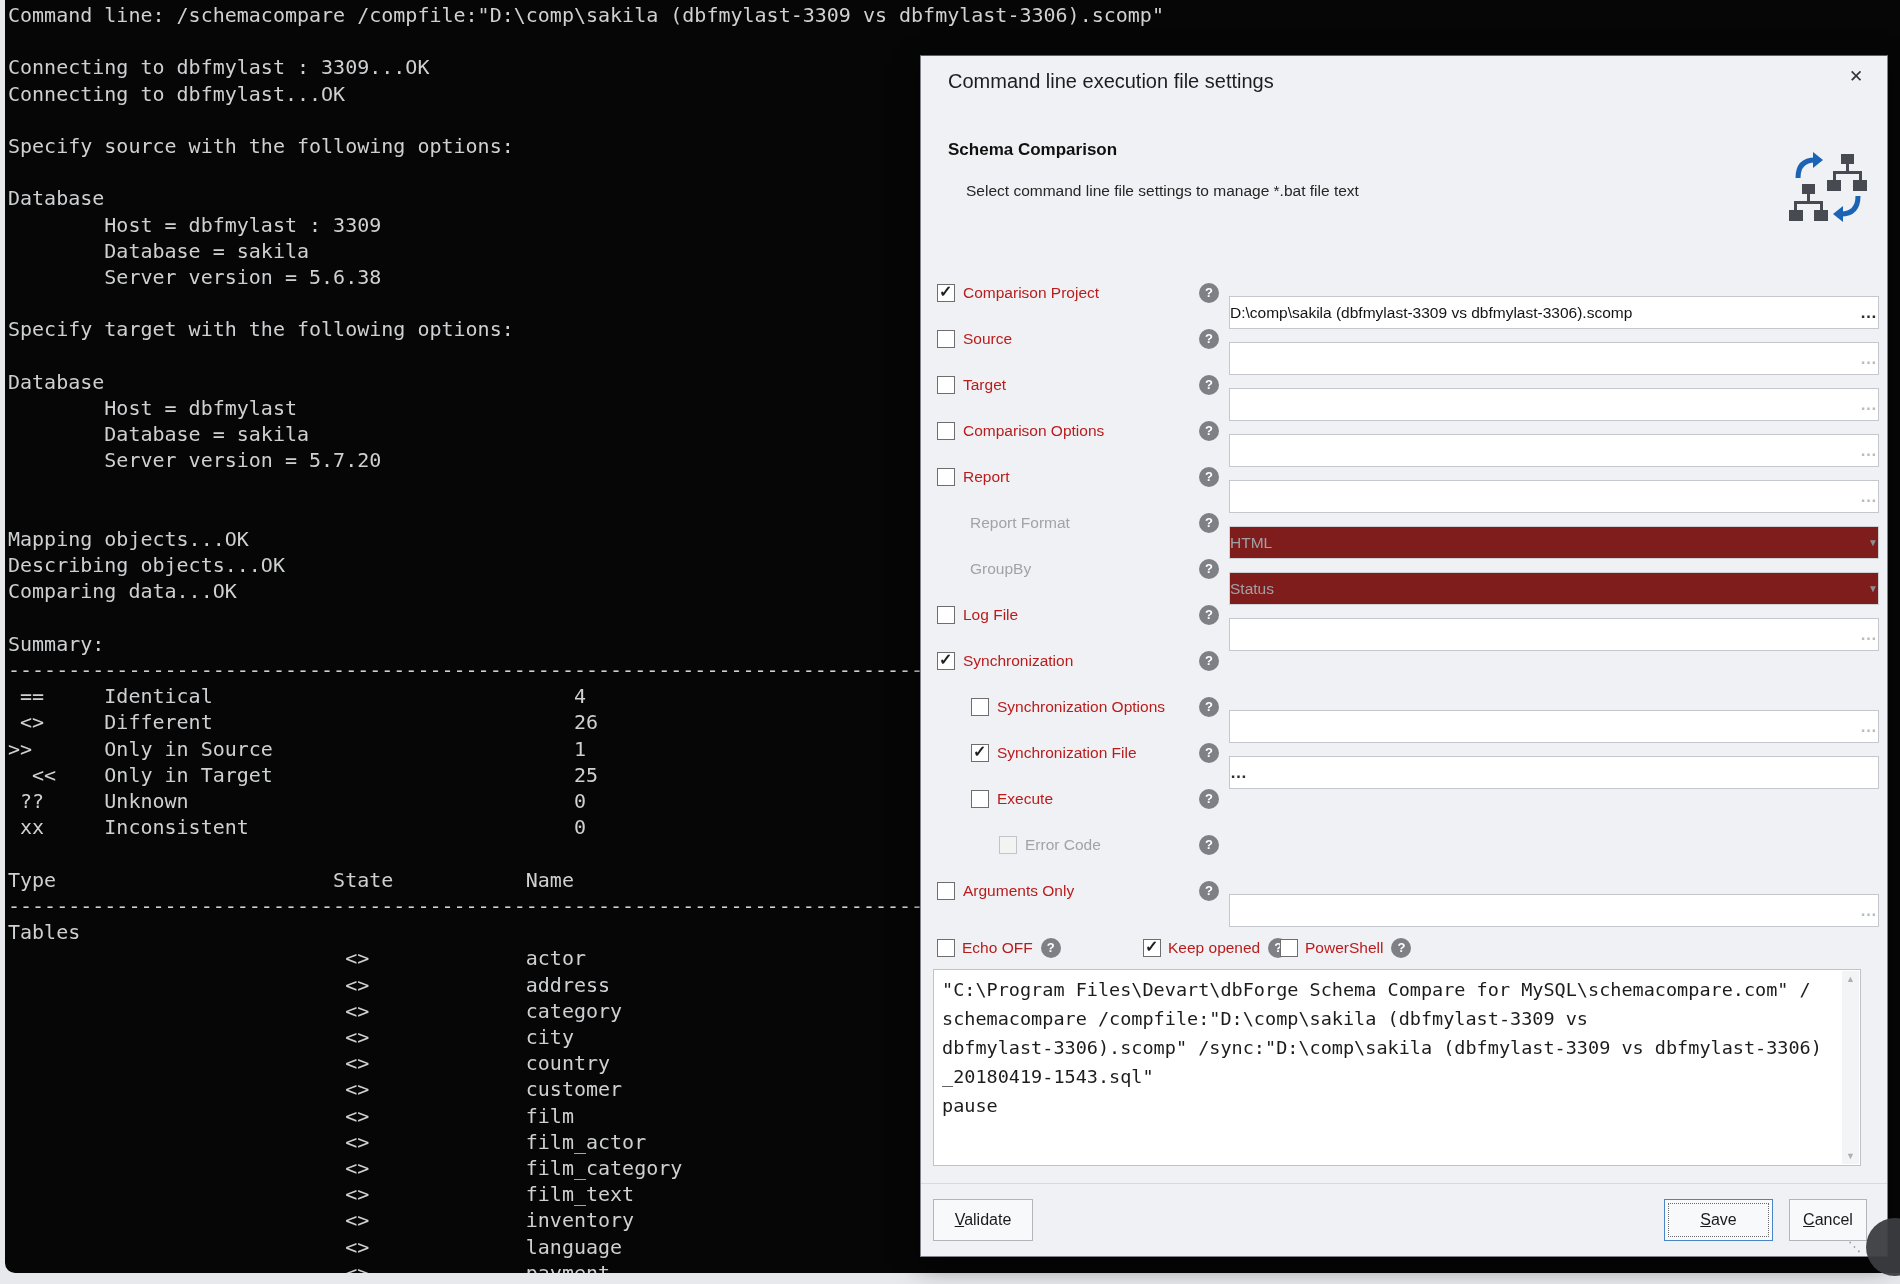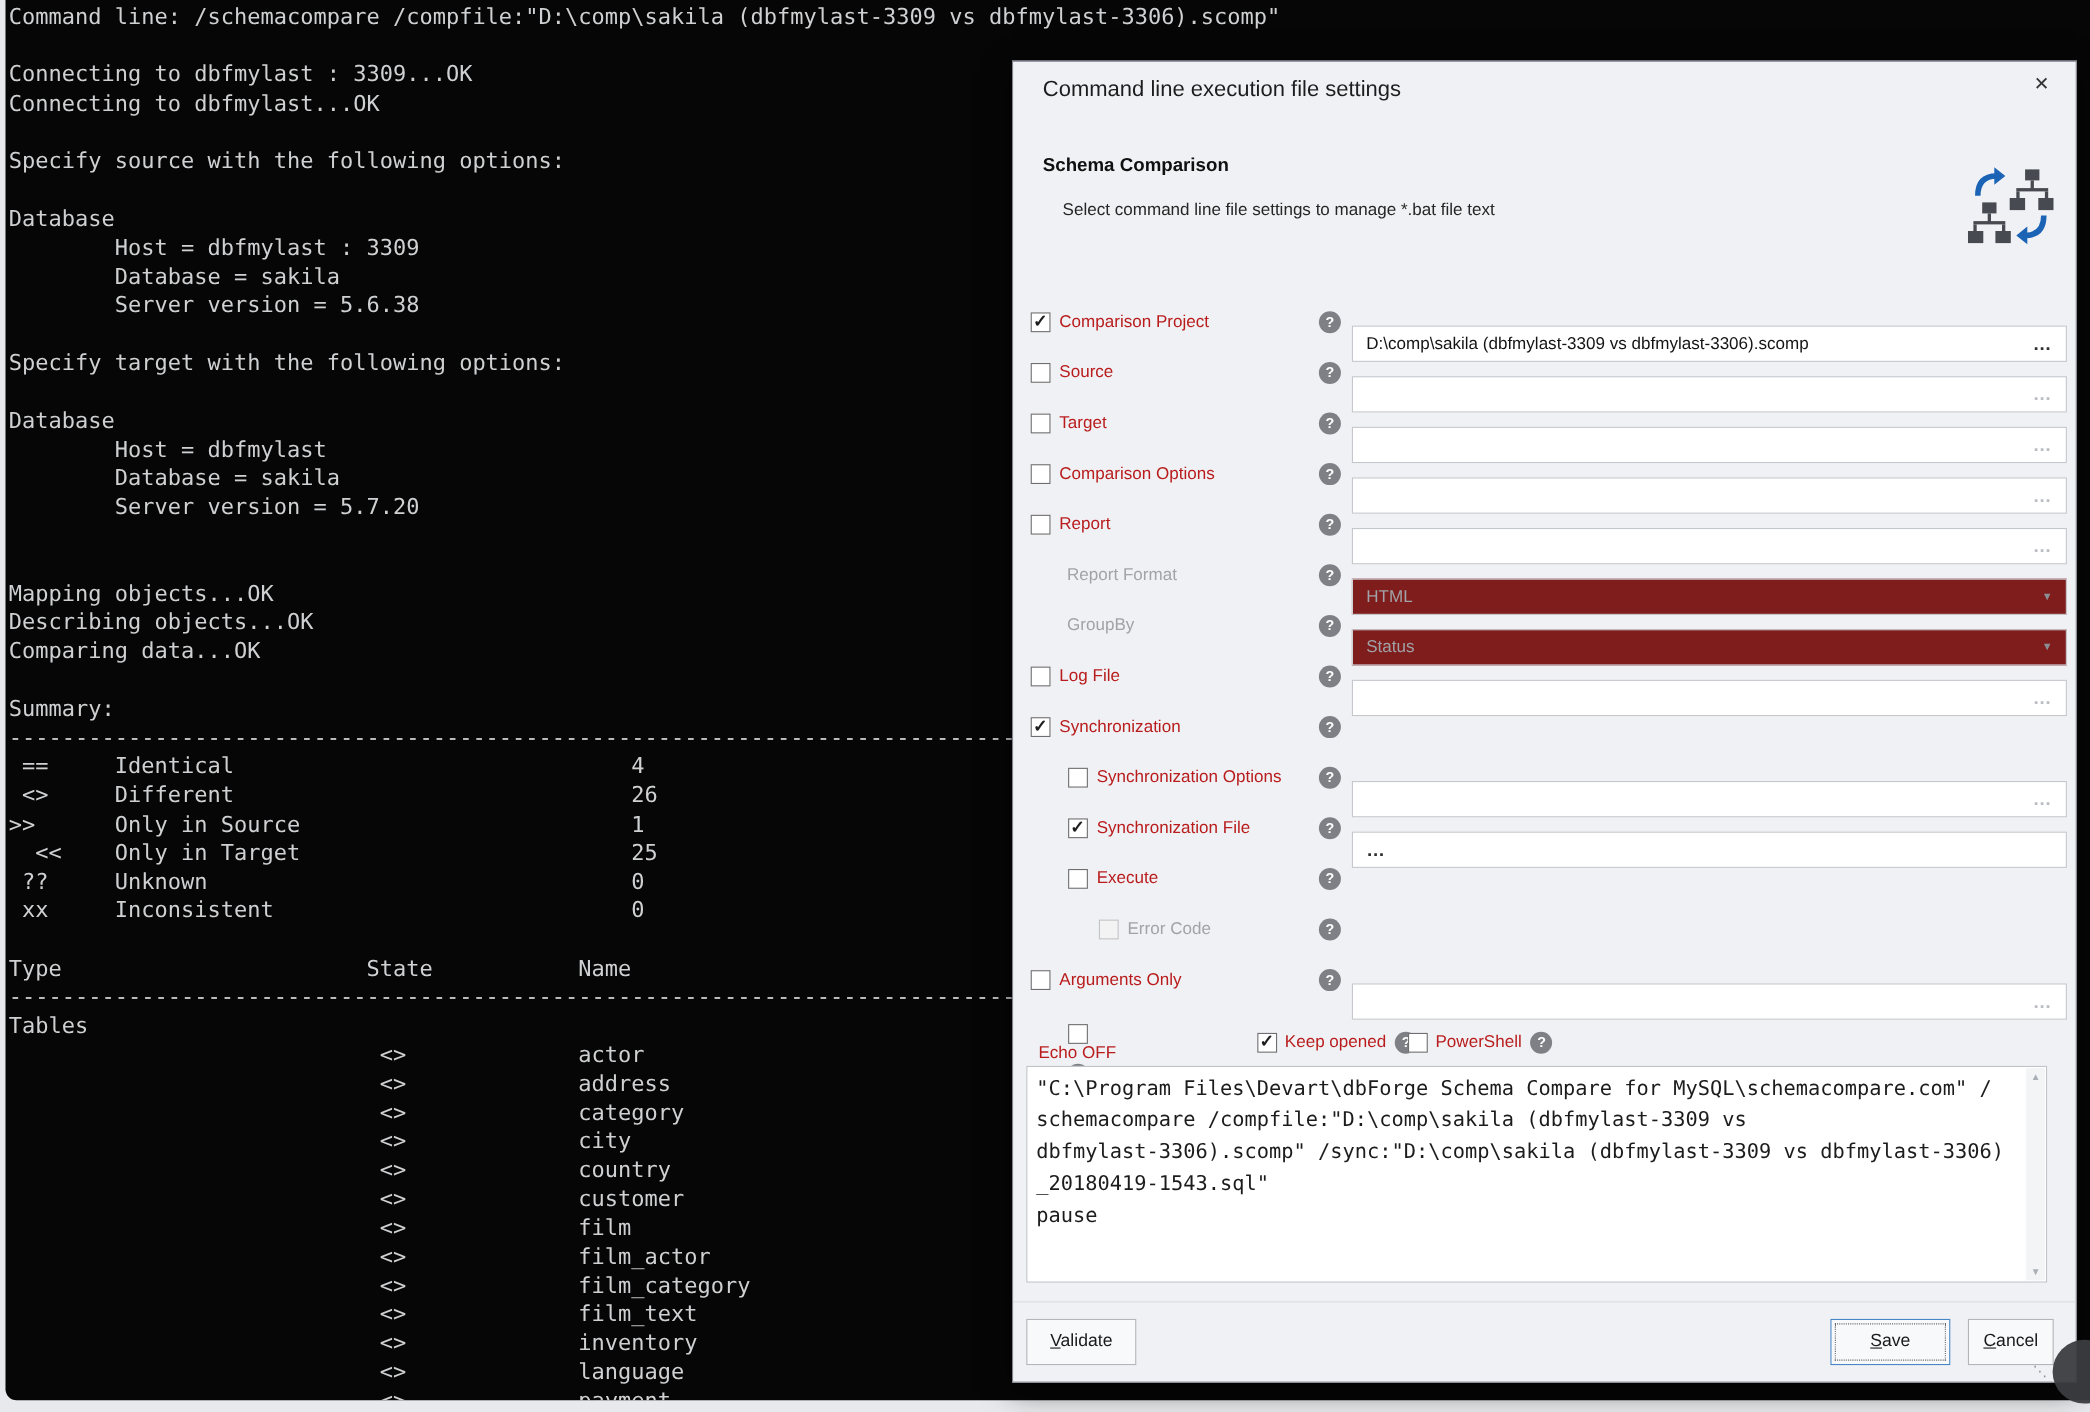--- a/index.html
+++ b/index.html
@@ -29,21 +29,21 @@
   .cb.checked::after{content:"\2713";position:absolute;left:1px;top:-3px;font-size:16px;
       font-weight:bold;color:#1e1e1e;}
   .cb.disabled{border-color:#c3c4c7;background:#f3f3f4;}
   .cbspacer{width:25px;flex:0 0 25px;}
   .lbl{margin-left:8px;font-size:15.5px;color:#b91c1c;white-space:nowrap;}
   .lbl.disabled{color:#a2a3a7;}
   .help{width:20px;height:20px;border-radius:50%;background:#7e8085;color:#fff;font-size:13px;
         font-weight:bold;text-align:center;line-height:20px;flex:0 0 20px;}
   .fieldwrap{margin-left:10px;width:650px;flex:0 0 650px;}
   .field{height:33px;background:#fff;border:1px solid #c4c7cc;box-sizing:border-box;
-         display:flex;align-items:center;padding:0 12px;margin-top:39px;}
+         display:flex;align-items:center;padding:0 0;margin-top:39px;}
   .field .val{flex:1;font-size:15.5px;color:#141414;white-space:nowrap;overflow:hidden;}
   .browse{font-size:17px;font-weight:bold;color:#2e2e2e;letter-spacing:1px;}
   .browse.disabled{color:#b9bcc0;}
   .field.combo{background:#7f1d1d;border-color:#cfd1d5;}
   .field.combo .val{color:#a0a2a6;}
   .combo-arrow{font-size:10px;color:#8c8e93;}
   
   .optsrow{position:absolute;left:16px;top:875px;width:934px;height:34px;}
   .optgroup{position:absolute;top:0;height:34px;display:flex;align-items:center;}
   .optgroup .lbl{margin-left:7px;margin-right:8px;}
@@ -340,21 +340,21 @@
         <div class="fieldwrap">
           <div class="field">
             <span class="val"></span>
             <span class="browse disabled">…</span>
           </div>
         </div>
       </div>
     </div>
 
   <div class="optsrow">
-      <div class="optgroup" style="left: 0px; flex-direction: column;">
+      <div class="optgroup" style="left: 0px;">
         <span class="cb"></span>
         <span class="lbl">Echo OFF</span>
         <span class="help">?</span>
       </div>
       <div class="optgroup" style="left: 162px; padding-left: 44px;">
         <span class="cb checked"></span>
         <span class="lbl">Keep opened</span>
         <span class="help">?</span>
       </div>
       <div class="optgroup" style="left: 343px;">

